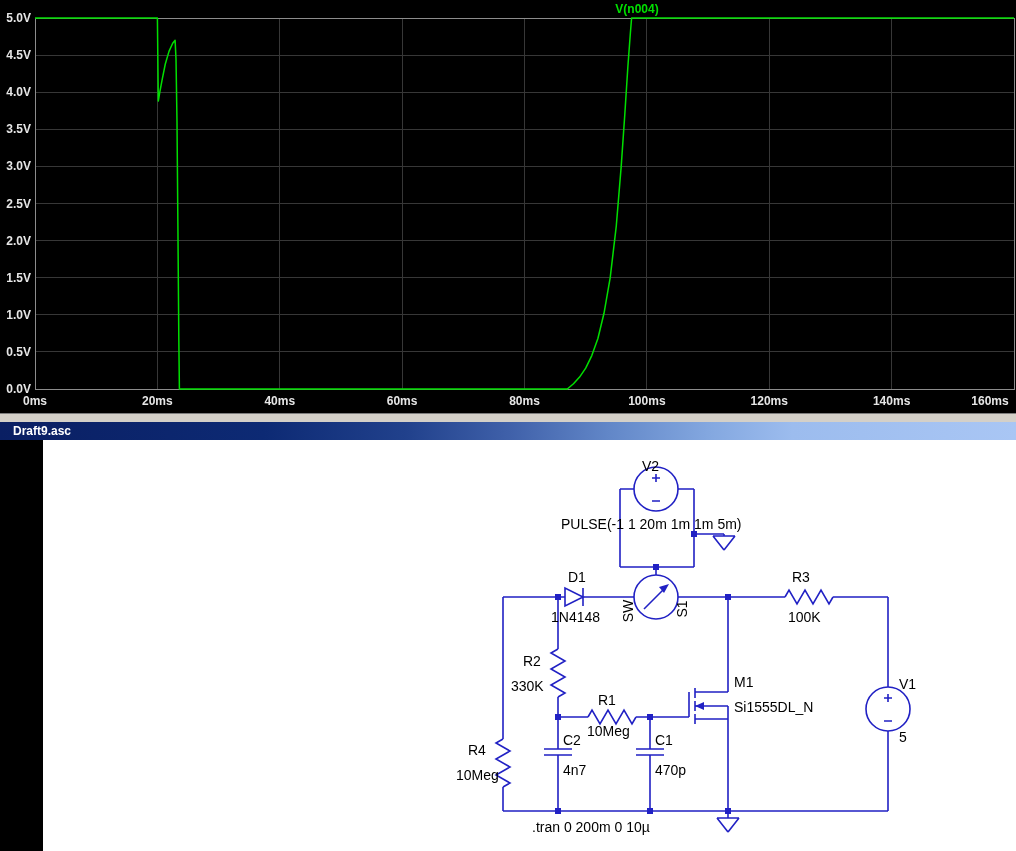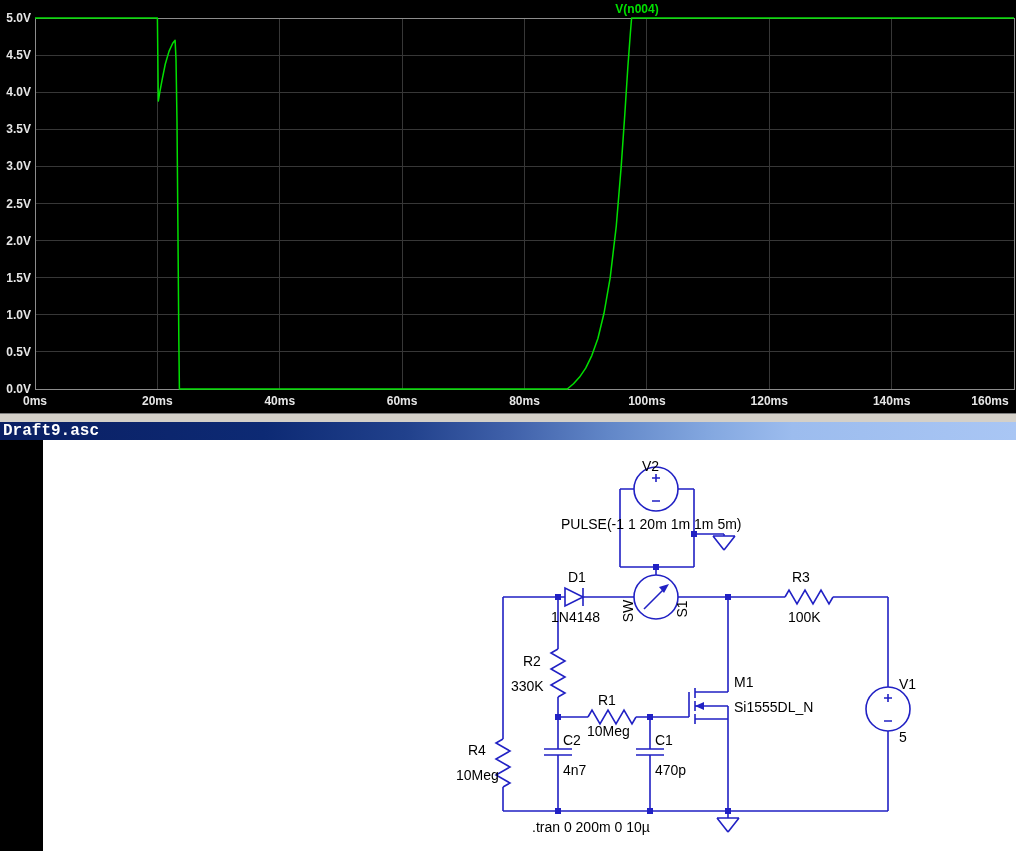--- a/index.html
+++ b/index.html
@@ -17,22 +17,22 @@
   .tick{font:bold 12px "Liberation Sans",sans-serif;}
   #edge-strip{
     width:1016px;height:9px;background:#d4d0c8;
     border-top:1px solid #7d7d7d;box-sizing:border-box;
   }
   #titlebar{
     width:1016px;height:18px;display:flex;align-items:center;
     background:linear-gradient(90deg,#0a1f63 0%,#0d2a74 26%,#21418c 40%,#3f60a9 50%,#6287c8 60%,#84a8e0 70%,#9cbcee 78%,#a9c6f4 100%);
   }
   #titlebar .tb-text{
-    color:#ffffff;font-size:16px;font-weight:bold;padding-left:3px;
-    font-family:Liberation Mono, monospace;
+    color:#ffffff;font-size:12px;font-weight:bold;padding-left:13px;
+    font-family:Liberation Sans, sans-serif;
   }
   #schem-pane{width:1016px;height:411px;background:#ffffff;margin-left:43px;}
   .wire,.sym{stroke:var(--wire);stroke-width:1.6;fill:none;}
   .fill{fill:var(--wire);stroke:none;}
   .lbl{font:14px "Liberation Sans",sans-serif;fill:#000000;}
 </style>
 </head>
 <body>
 
 <div id="wave-pane">

